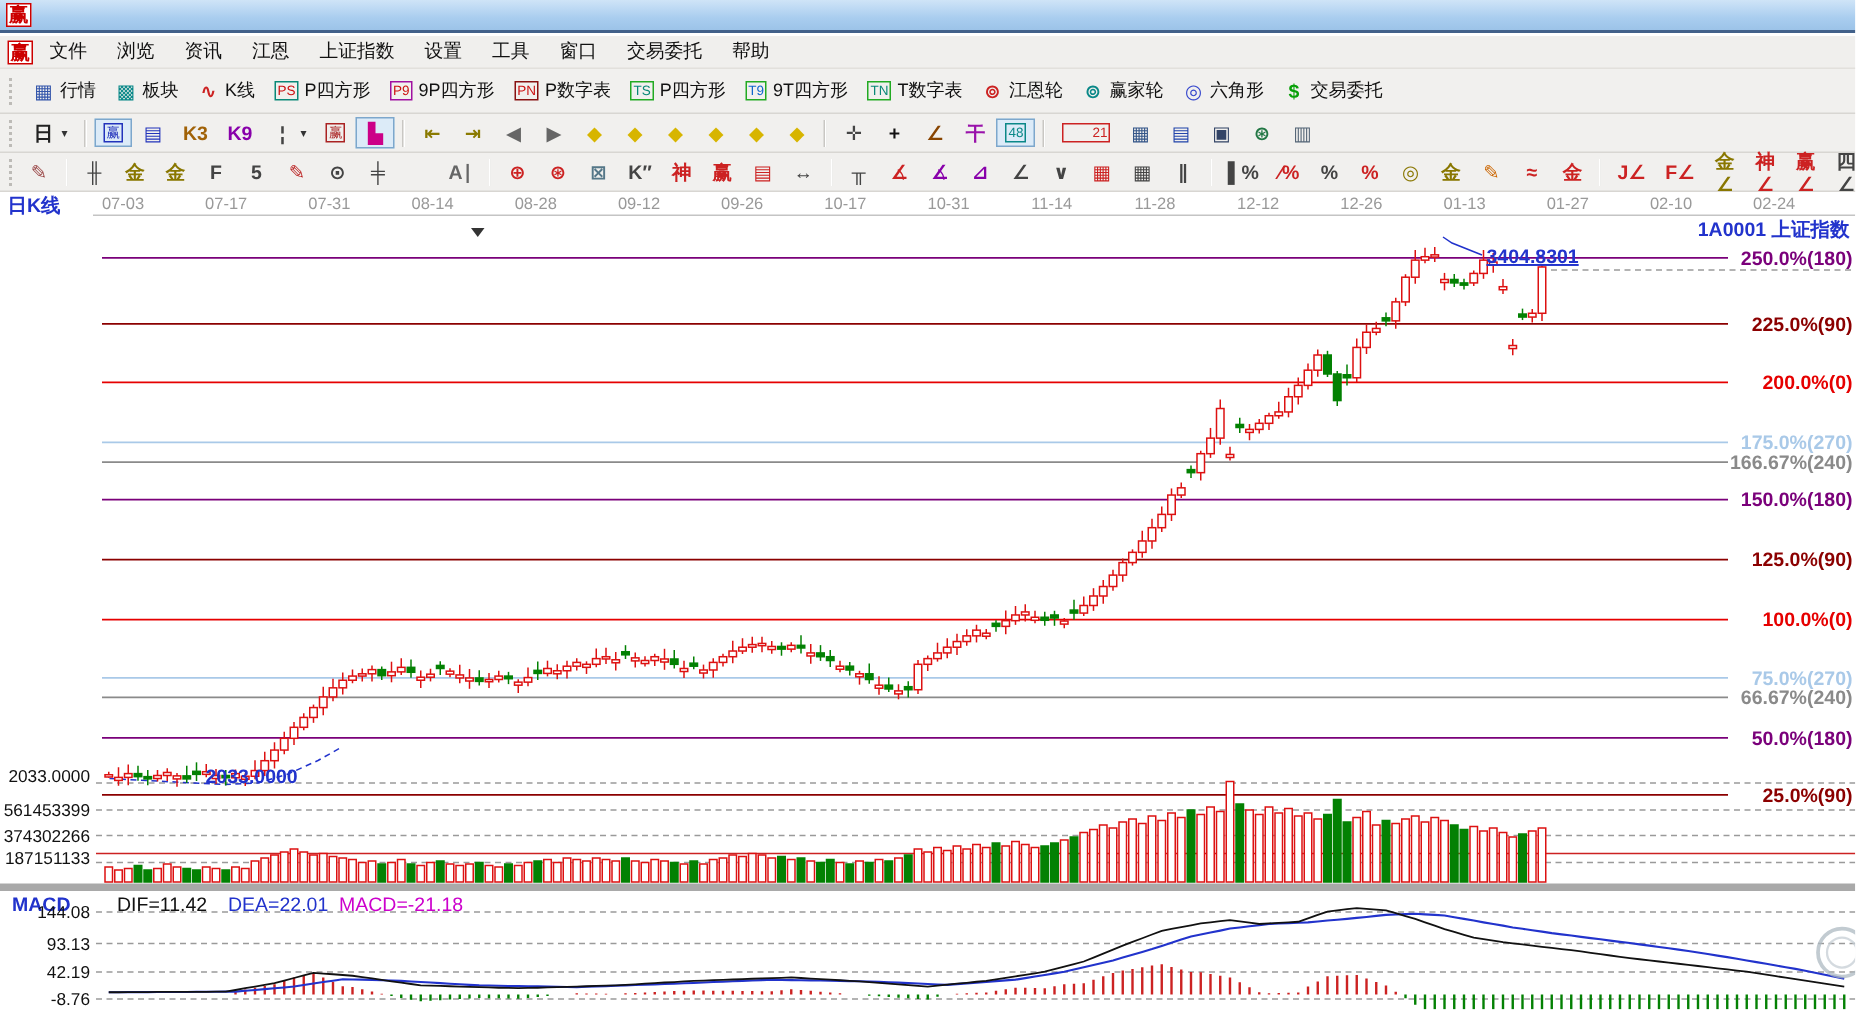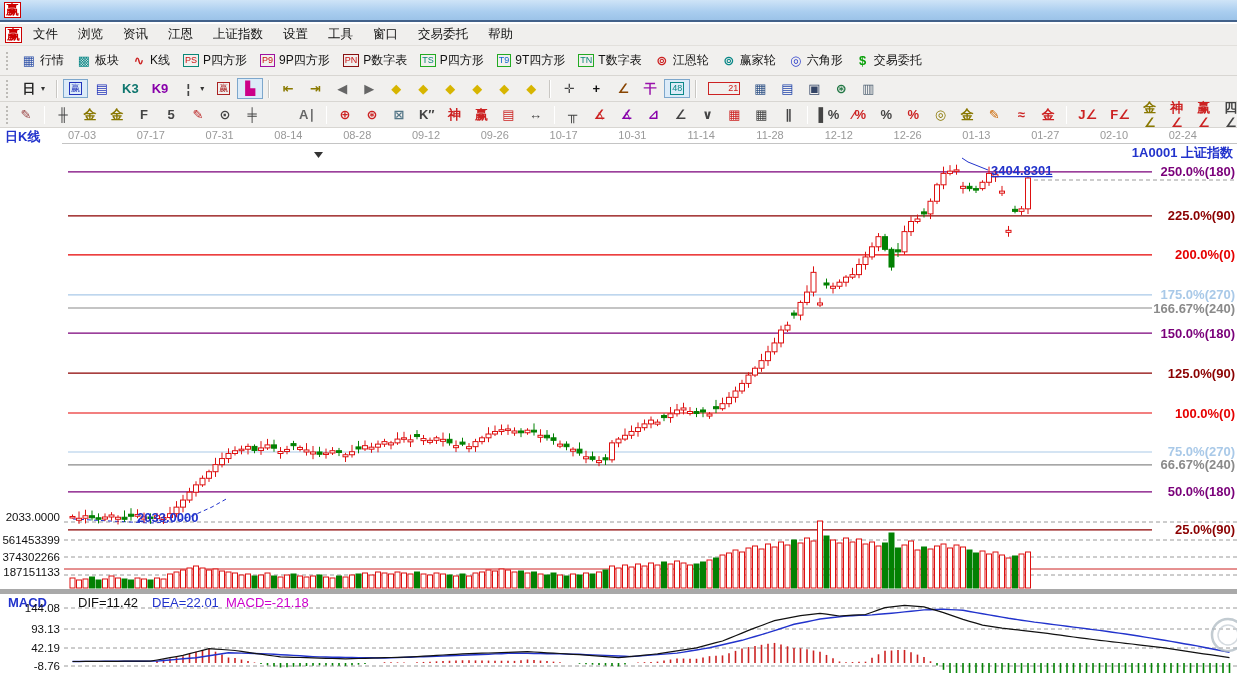--- a/index.html
+++ b/index.html
@@ -115,21 +115,21 @@
         <span class="caret">▾</span>
       </span>
       <span class="sep"></span>
       <span class="tbtn sel">
         <span class="badge" style="color: rgb(34, 51, 187); border-color: rgb(34, 51, 187);">赢</span>
       </span>
       <span class="tbtn">
         <span class="tico" style="color: rgb(34, 51, 187);">▤</span>
       </span>
       <span class="tbtn">
-        <span class="tico" style="color: #0f766e;">K3</span>
+        <span class="tico" style="color: #a16207;">K3</span>
       </span>
       <span class="tbtn">
         <span class="tico" style="color: rgb(136, 0, 170);">K9</span>
       </span>
       <span class="tbtn">
         <span class="tico" style="color: rgb(68, 68, 68);">¦</span>
         <span class="caret">▾</span>
       </span>
       <span class="tbtn">
         <span class="badge" style="color: rgb(170, 34, 34); border-color: rgb(170, 34, 34);">赢</span>

